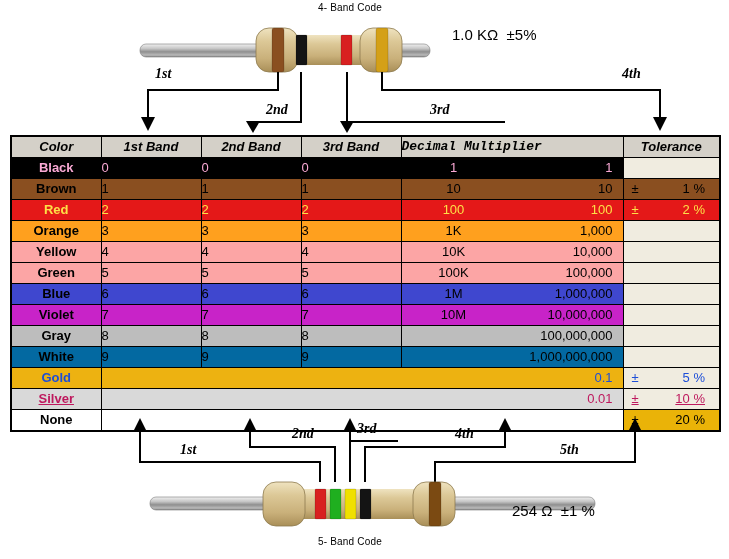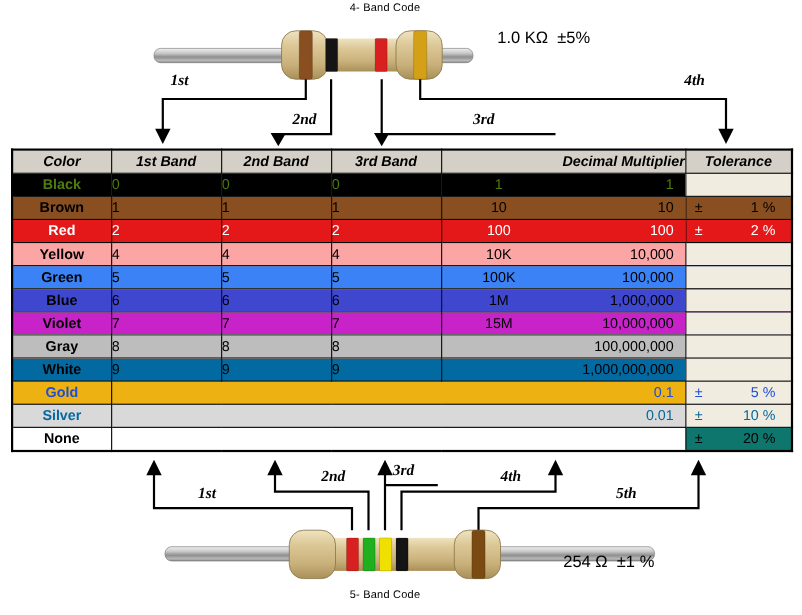--- a/index.html
+++ b/index.html
@@ -20,21 +20,21 @@
   table.codes{
     position:absolute;left:10px;top:135px;width:709px;
     border-collapse:collapse;table-layout:fixed;border:2px solid #000;background:#fff;
   }
   table.codes td, table.codes th{
     border:1px solid #000;height:20px;padding:0;
     font-size:13px;line-height:20px;white-space:nowrap;overflow:hidden;
   }
   table.codes th{font-style:italic;font-weight:bold;background:transparent;margin-left:29px;}
   .h-center{text-align:center;}
-  .h-right{text-align:right;padding-right:8px;}
+  .h-right{text-align:left;padding-right:8px;font-family:Liberation Mono, monospace;}
   .c-name{text-align:center;font-weight:bold;}
   .c-band{text-align:left;padding-left:30px;}
   .mult-wrap{position:relative;width:100%;height:20px;}
   .m-short{position:absolute;left:10px;top:0;width:84px;text-align:center;}
   .m-full{position:absolute;right:10px;top:0;}
   .tol-wrap{display:flex;justify-content:space-between;padding:0 14px 0 8px;}
 </style>
 </head>
 <body>
 
@@ -101,21 +101,21 @@
     <tr style="background: rgb(212, 208, 200);">
       <th class="h-center">Color</th>
       <th class="h-center">1st Band</th>
       <th class="h-center">2nd Band</th>
       <th class="h-center">3rd Band</th>
       <th class="h-right">Decimal Multiplier</th>
       <th class="h-center">Tolerance</th>
     </tr>
   </thead>
   <tbody>
-    <tr style="background: rgb(0, 0, 0); color: #4d7c0f;">
+    <tr style="background: rgb(0, 0, 0); color: #f9a8d4;">
       <td class="c-name">Black</td>
       <td class="c-band">0</td>
       <td class="c-band">0</td>
       <td class="c-band">0</td>
       <td>
           <div class="mult-wrap">
             <span class="m-short">1</span>
             <span class="m-full">1</span>
           </div>
         </td>
@@ -137,35 +137,53 @@
             <span class="m-full">10</span>
           </div>
         </td>
       <td style="background: rgb(138, 79, 32);">
           <div class="tol-wrap">
             <span>±</span>
             <span>1 %</span>
           </div>
         </td>
     </tr>
-    <tr style="background: rgb(228, 24, 24); color: #ffffff; padding-left: 22px;">
+    <tr style="background: rgb(228, 24, 24); color: #fde047; padding-left: 22px;">
       <td class="c-name">Red</td>
       <td class="c-band">2</td>
       <td class="c-band">2</td>
       <td class="c-band">2</td>
       <td>
           <div class="mult-wrap">
             <span class="m-short">100</span>
             <span class="m-full">100</span>
           </div>
         </td>
       <td style="background: rgb(228, 24, 24);">
           <div class="tol-wrap">
             <span>±</span>
             <span>2 %</span>
+          </div>
+        </td>
+    </tr>
+    <tr style="background: rgb(255, 160, 30); color: rgb(0, 0, 0);">
+      <td class="c-name">Orange</td>
+      <td class="c-band">3</td>
+      <td class="c-band">3</td>
+      <td class="c-band">3</td>
+      <td>
+          <div class="mult-wrap">
+            <span class="m-short">1K</span>
+            <span class="m-full">1,000</span>
+          </div>
+        </td>
+      <td style="background: rgb(240, 236, 224);">
+          <div class="tol-wrap">
+            <span></span>
+            <span></span>
           </div>
         </td>
     </tr>
     <tr style="background: #fca5a5; color: rgb(0, 0, 0);">
       <td class="c-name">Yellow</td>
       <td class="c-band">4</td>
       <td class="c-band">4</td>
       <td class="c-band">4</td>
       <td>
           <div class="mult-wrap">
@@ -173,21 +191,21 @@
             <span class="m-full">10,000</span>
           </div>
         </td>
       <td style="background: rgb(240, 236, 224);">
           <div class="tol-wrap">
             <span></span>
             <span></span>
           </div>
         </td>
     </tr>
-    <tr style="background: #3b82f6; color: rgb(0, 0, 0);">
+    <tr style="background: #fca5a5; color: rgb(0, 0, 0);">
       <td class="c-name">Green</td>
       <td class="c-band">5</td>
       <td class="c-band">5</td>
       <td class="c-band">5</td>
       <td>
           <div class="mult-wrap">
             <span class="m-short">100K</span>
             <span class="m-full">100,000</span>
           </div>
         </td>
@@ -216,21 +234,21 @@
           </div>
         </td>
     </tr>
     <tr style="background: rgb(200, 35, 200); color: rgb(0, 0, 0);">
       <td class="c-name">Violet</td>
       <td class="c-band">7</td>
       <td class="c-band">7</td>
       <td class="c-band">7</td>
       <td>
           <div class="mult-wrap">
-            <span class="m-short">15M</span>
+            <span class="m-short">10M</span>
             <span class="m-full">10,000,000</span>
           </div>
         </td>
       <td style="background: rgb(240, 236, 224);">
           <div class="tol-wrap">
             <span></span>
             <span></span>
           </div>
         </td>
     </tr>
@@ -277,42 +295,42 @@
             <span class="m-full">0.1</span>
           </div>
         </td>
       <td style="background: rgb(240, 236, 224);">
           <div class="tol-wrap">
             <span>±</span>
             <span>5 %</span>
           </div>
         </td>
     </tr>
-    <tr style="background: rgb(217, 217, 217); color: #0369a1;">
+    <tr style="background: rgb(217, 217, 217); color: #be185d; text-decoration: underline;">
       <td class="c-name">Silver</td>
       <td colspan="4">
           <div class="mult-wrap">
             <span class="m-full">0.01</span>
           </div>
         </td>
       <td style="background: rgb(240, 236, 224);">
           <div class="tol-wrap">
             <span>±</span>
             <span>10 %</span>
           </div>
         </td>
     </tr>
     <tr style="background: rgb(255, 255, 255); color: rgb(0, 0, 0);">
       <td class="c-name">None</td>
       <td colspan="4">
           <div class="mult-wrap">
             <span class="m-full"></span>
           </div>
         </td>
-      <td style="background: #0f766e; margin-top: 16px;">
+      <td style="background: #eab308; margin-top: 16px;">
           <div class="tol-wrap">
             <span>±</span>
             <span>20 %</span>
           </div>
         </td>
     </tr>
   </tbody>
 </table>
 
 <svg class="layer" style="top:405px;" width="729" height="154" viewBox="0 0 729 154">

